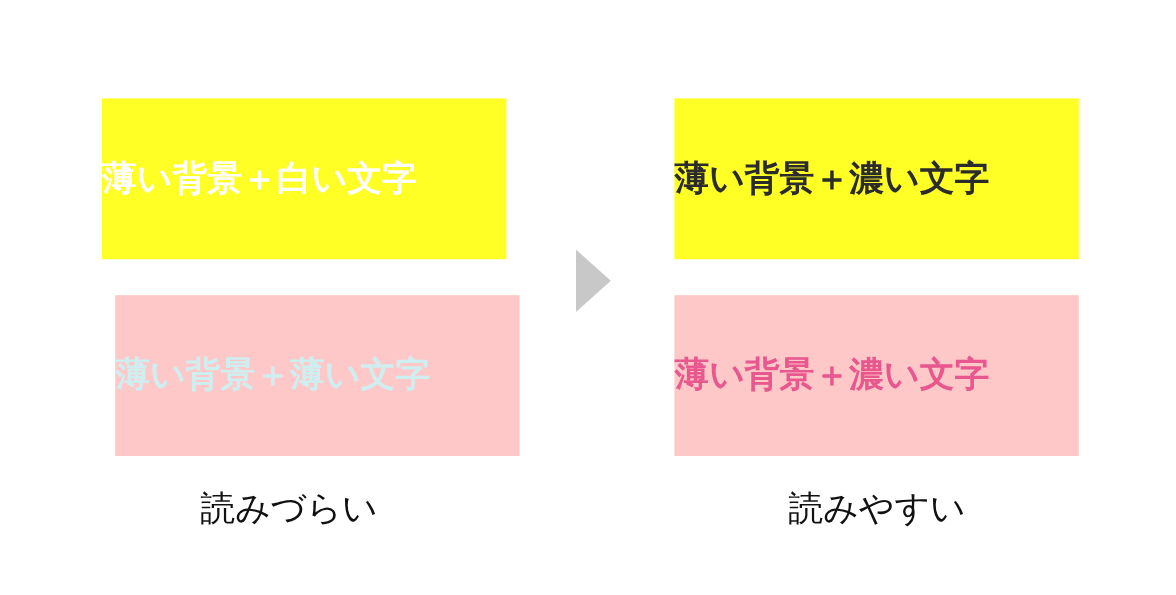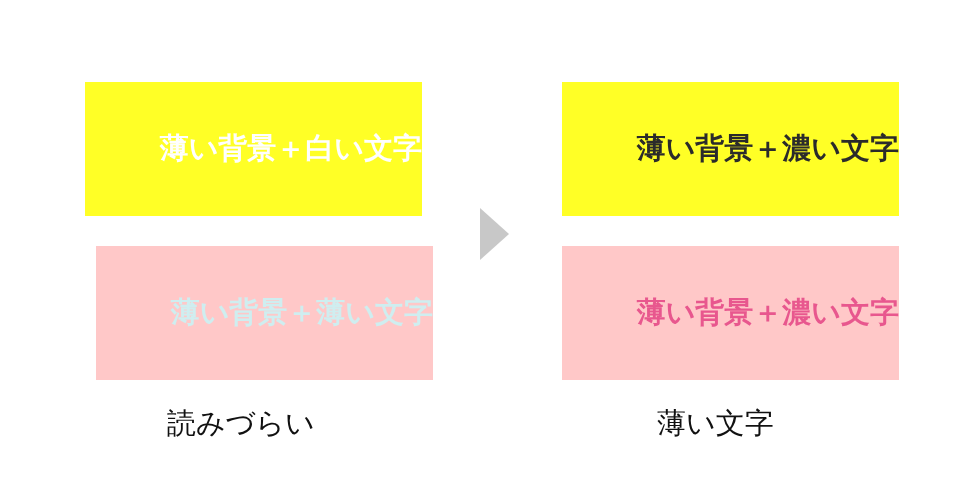--- a/index.html
+++ b/index.html
@@ -1,19 +1,19 @@
 <!DOCTYPE html>
 <html><head>
 <meta charset="utf-8">
 <style>
   html, body { margin:0; padding:0; background:#ffffff; }
   body { width:980px; height:496px; position:relative; overflow:hidden;
          font-family:"DejaVu Sans", sans-serif; }
   .box { position:absolute; width:337px; height:134px; display:flex;
-         align-items:center; justify-content:flex-end; }
+         align-items:center; justify-content:flex-start; }
   .box span { font-size:29px; font-weight:bold; letter-spacing:0px; white-space:nowrap; }
   .arrow { position:absolute; left:480px; top:208px; width:0; height:0;
            border-top:26px solid transparent; border-bottom:26px solid transparent;
            border-left:29px solid #c8c8c8; }
   .caption { position:absolute; top:404px; font-size:29px; color:#111111;
              font-family:"DejaVu Sans", sans-serif; white-space:nowrap; }
 </style>
 </head>
 <body>
 
@@ -29,13 +29,13 @@
 
 <div class="box" style="left:562px; top:82px; background:#ffff26;">
   <span style="color:#2b2b2b;">薄い背景＋濃い文字</span>
 </div>
 
 <div class="box" style="left:562px; top:246px; background:#ffc8c8;">
   <span style="color:#e8578e;">薄い背景＋濃い文字</span>
 </div>
 
 <div class="caption" style="left:167px;text-align:center;">読みづらい</div>
-<div class="caption" style="left:657px;">薄い文字</div>
+<div class="caption" style="left:657px;">読みやすい</div>
 
 </body></html>

